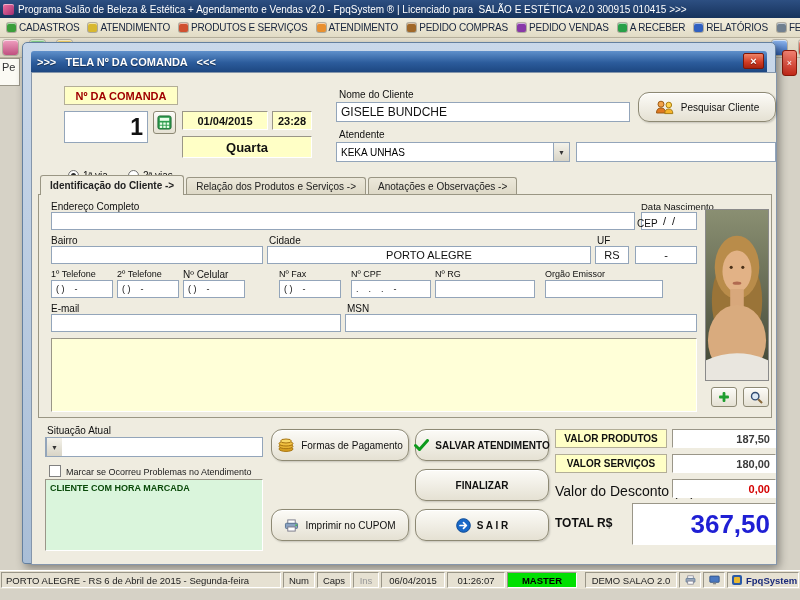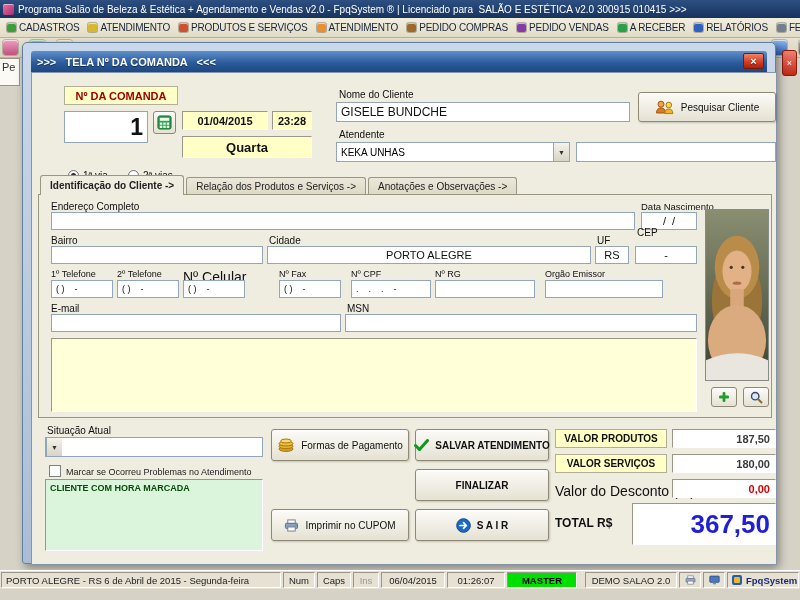--- a/index.html
+++ b/index.html
@@ -39,21 +39,21 @@
   .dlg-close { position:absolute; right:3px; top:2px; width:21px; height:16px; border-radius:2px;
     background:linear-gradient(#f08468,#cf3a22 60%,#a82410); border:1px solid #7e1606; color:#fff;
     font-size:11px; font-weight:bold; line-height:14px; text-align:center; cursor:default; }
   .dlg-body { position:relative; width:746px; height:493px; background:#efece0; border:1px solid #8596ab; }
 
   .lbl { position:absolute; font-size:10px; color:#101010; white-space:nowrap; }
   .inp { position:absolute; background:#fff; border:1px solid #93a5ba; font-size:11px; color:#111;
     padding:0 4px; display:flex; align-items:center; white-space:pre; overflow:hidden; }
   .yellow { background:#ffffc6 !important; }
   .sunken { border:1px solid; border-color:#9a9688 #ffffff #ffffff #9a9688; }
-  .btn3d { position:absolute; background:linear-gradient(#fcfbf7,#e5e1d3); border:1px solid #8d8974; border-radius:3px;
+  .btn3d { position:absolute; background:linear-gradient(#fcfbf7,#e5e1d3); border:1px solid #8d8974; border-radius:11px;
     box-shadow:inset 0 1px 0 #fff, 1px 1px 2px rgba(0,0,0,.18); display:flex; align-items:center; justify-content:center;
     gap:6px; font-size:10px; color:#111; cursor:default; }
   .btn3d .bl { white-space:nowrap; }
 
   .combo { position:absolute; background:#fff; border:1px solid #93a5ba; font-size:10px; display:flex; align-items:center; }
   .combo .cv { flex:1; padding-left:4px; white-space:nowrap; overflow:hidden; }
   .combo .ca { width:16px; align-self:stretch; background:linear-gradient(#f4f2ea,#d8d4c6);
     border-left:1px solid #93a5ba; display:flex; align-items:center; justify-content:center;
     font-size:7px; color:#333; }
 
@@ -221,28 +221,28 @@
         <div class="inp" style="left:12px;top:17px;width:584px;height:18px;"></div>
         <div class="lbl" style="left:602px;top:6px;font-size:9.5px;">Data Nascimento</div>
         <div class="inp" style="left:602px;top:17px;width:56px;height:18px;justify-content:center;">/  /</div>
 
         <div class="lbl" style="left:12px;top:40px;">Bairro</div>
         <div class="inp" style="left:12px;top:51px;width:212px;height:18px;"></div>
         <div class="lbl" style="left:230px;top:40px;">Cidade</div>
         <div class="inp" style="left:228px;top:51px;width:324px;height:18px;justify-content:center;">PORTO ALEGRE</div>
         <div class="lbl" style="left:558px;top:40px;">UF</div>
         <div class="inp" style="left:556px;top:51px;width:34px;height:18px;justify-content:center;">RS</div>
-        <div class="lbl" style="left:598px;top:32px;">CEP</div>
+        <div class="lbl" style="left:598px;top:23px;">CEP</div>
         <div class="inp" style="left:596px;top:51px;width:62px;height:18px;justify-content:center;">-</div>
 
         <div class="lbl" style="left:12px;top:74px;font-size:9px;">1º Telefone</div>
         <div class="inp" style="left:12px;top:85px;width:62px;height:18px;font-size:9px;">( )    -</div>
         <div class="lbl" style="left:78px;top:74px;font-size:9px;">2º Telefone</div>
         <div class="inp" style="left:78px;top:85px;width:62px;height:18px;font-size:9px;">( )    -</div>
-        <div class="lbl" style="left:144px;top:74px;font-size:14px;">Nº Celular</div>
+        <div class="lbl" style="left:144px;top:74px;font-size:10px;">Nº Celular</div>
         <div class="inp" style="left:144px;top:85px;width:62px;height:18px;font-size:9px;">( )    -</div>
         <div class="lbl" style="left:240px;top:74px;font-size:9px;">Nº Fax</div>
         <div class="inp" style="left:240px;top:85px;width:62px;height:18px;font-size:9px;">( )    -</div>
         <div class="lbl" style="left:312px;top:74px;font-size:9px;">Nº CPF</div>
         <div class="inp" style="left:312px;top:85px;width:80px;height:18px;font-size:9px;">.    .    .    -</div>
         <div class="lbl" style="left:396px;top:74px;font-size:9px;">Nº RG</div>
         <div class="inp" style="left:396px;top:85px;width:100px;height:18px;font-size:9px;"></div>
         <div class="lbl" style="left:506px;top:74px;font-size:9px;">Orgão Emissor</div>
         <div class="inp" style="left:506px;top:85px;width:118px;height:18px;font-size:9px;"></div>
 

